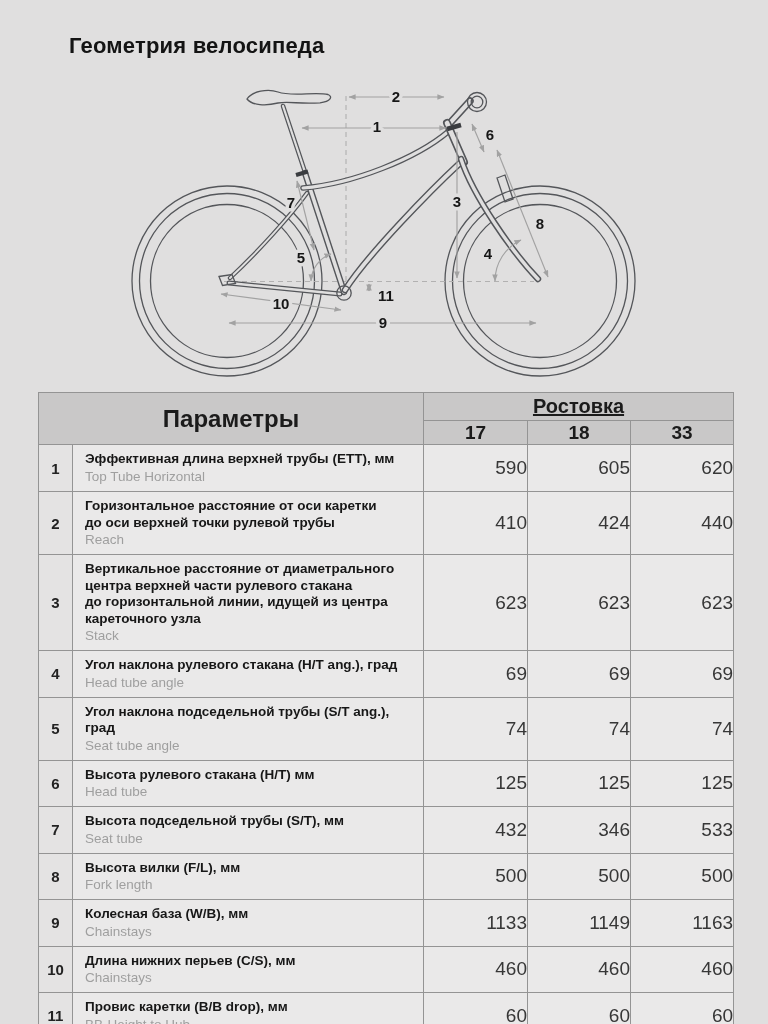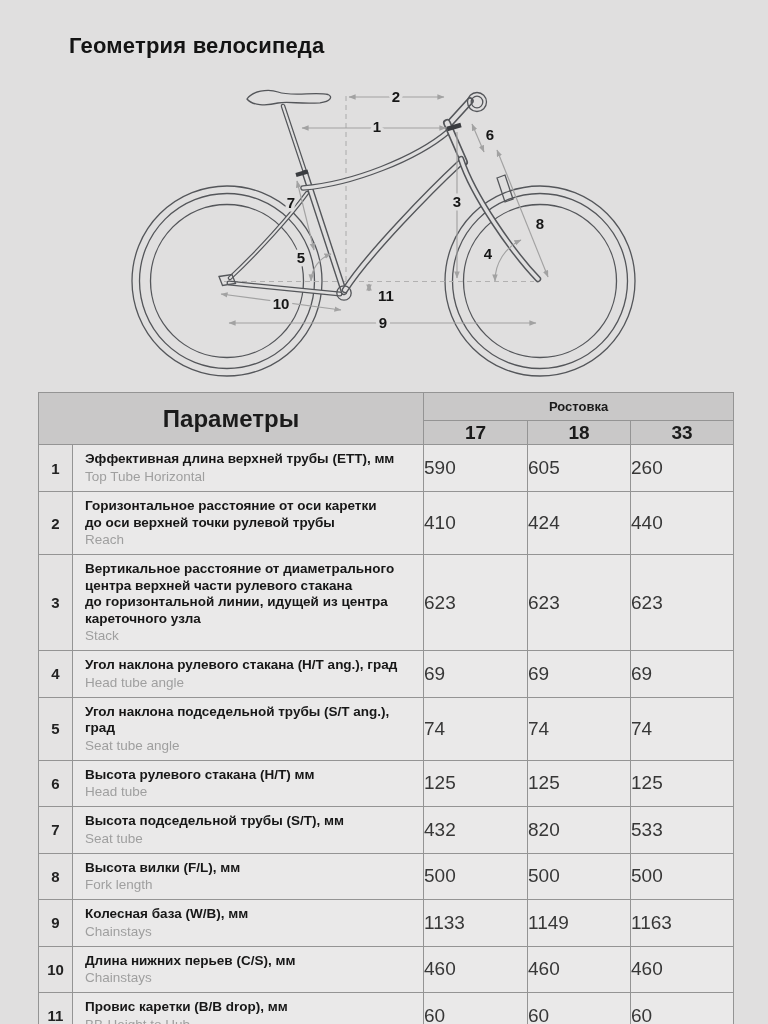--- a/index.html
+++ b/index.html
@@ -28,27 +28,27 @@
   .thin{stroke:#54565a;stroke-width:1.3;fill:none;}
 
   table.geo{
     position:absolute;left:38px;top:392px;width:695px;
     border-collapse:collapse;table-layout:fixed;
     background:#eae9e9;
   }
   table.geo th, table.geo td{border:1px solid #949494;padding:0;}
   table.geo thead th{background:#c9c8c8;color:#1b1b1b;font-weight:700;}
   th.h-params{font-size:24px;}
-  th.h-group{font-size:13px;height:27px;}
+  th.h-group{font-size:20px;height:27px;text-decoration:underline;}
   th.h-size{font-size:19px;height:23px;}
   tbody td.col-num{background:#e4e3e3;text-align:center;font-weight:700;font-size:15px;color:#222;}
   tbody td.col-desc{padding:6px 16px 6px 12px;vertical-align:middle;}
   .param-ru{font-weight:700;font-size:13.5px;line-height:16.5px;color:#171717;white-space:pre-line;}
   .param-en{font-size:13.5px;line-height:16px;color:#9f9f9f;margin-top:1px;}
-  tbody td.col-val{text-align:left;font-size:19px;color:#373737;}
+  tbody td.col-val{text-align:right;font-size:19px;color:#373737;}
   tbody tr{height:46px;}
   tbody tr:nth-child(1){height:47px;}
   tbody tr:nth-child(2){height:58px;}
   tbody tr:nth-child(3){height:74px;}
 </style>
 </head>
 <body>
 
 <div class="page-title">Геометрия велосипеда</div>
 
@@ -171,21 +171,21 @@
   </thead>
   <tbody>
       <tr>
         <td class="col-num">1</td>
         <td class="col-desc">
           <div class="param-ru">Эффективная длина верхней трубы (ETT), мм</div>
           <div class="param-en">Top Tube Horizontal</div>
         </td>
         <td class="col-val">590</td>
         <td class="col-val">605</td>
-        <td class="col-val">260</td>
+        <td class="col-val">620</td>
       </tr>
       <tr>
         <td class="col-num">2</td>
         <td class="col-desc">
           <div class="param-ru">Горизонтальное расстояние от оси каретки
 до оси верхней точки рулевой трубы</div>
           <div class="param-en">Reach</div>
         </td>
         <td class="col-val">410</td>
         <td class="col-val">424</td>
@@ -234,21 +234,21 @@
         <td class="col-val">125</td>
         <td class="col-val">125</td>
       </tr>
       <tr>
         <td class="col-num">7</td>
         <td class="col-desc">
           <div class="param-ru">Высота подседельной трубы (S/T), мм</div>
           <div class="param-en">Seat tube</div>
         </td>
         <td class="col-val">432</td>
-        <td class="col-val">820</td>
+        <td class="col-val">346</td>
         <td class="col-val">533</td>
       </tr>
       <tr>
         <td class="col-num">8</td>
         <td class="col-desc">
           <div class="param-ru">Высота вилки (F/L), мм</div>
           <div class="param-en">Fork length</div>
         </td>
         <td class="col-val">500</td>
         <td class="col-val">500</td>

